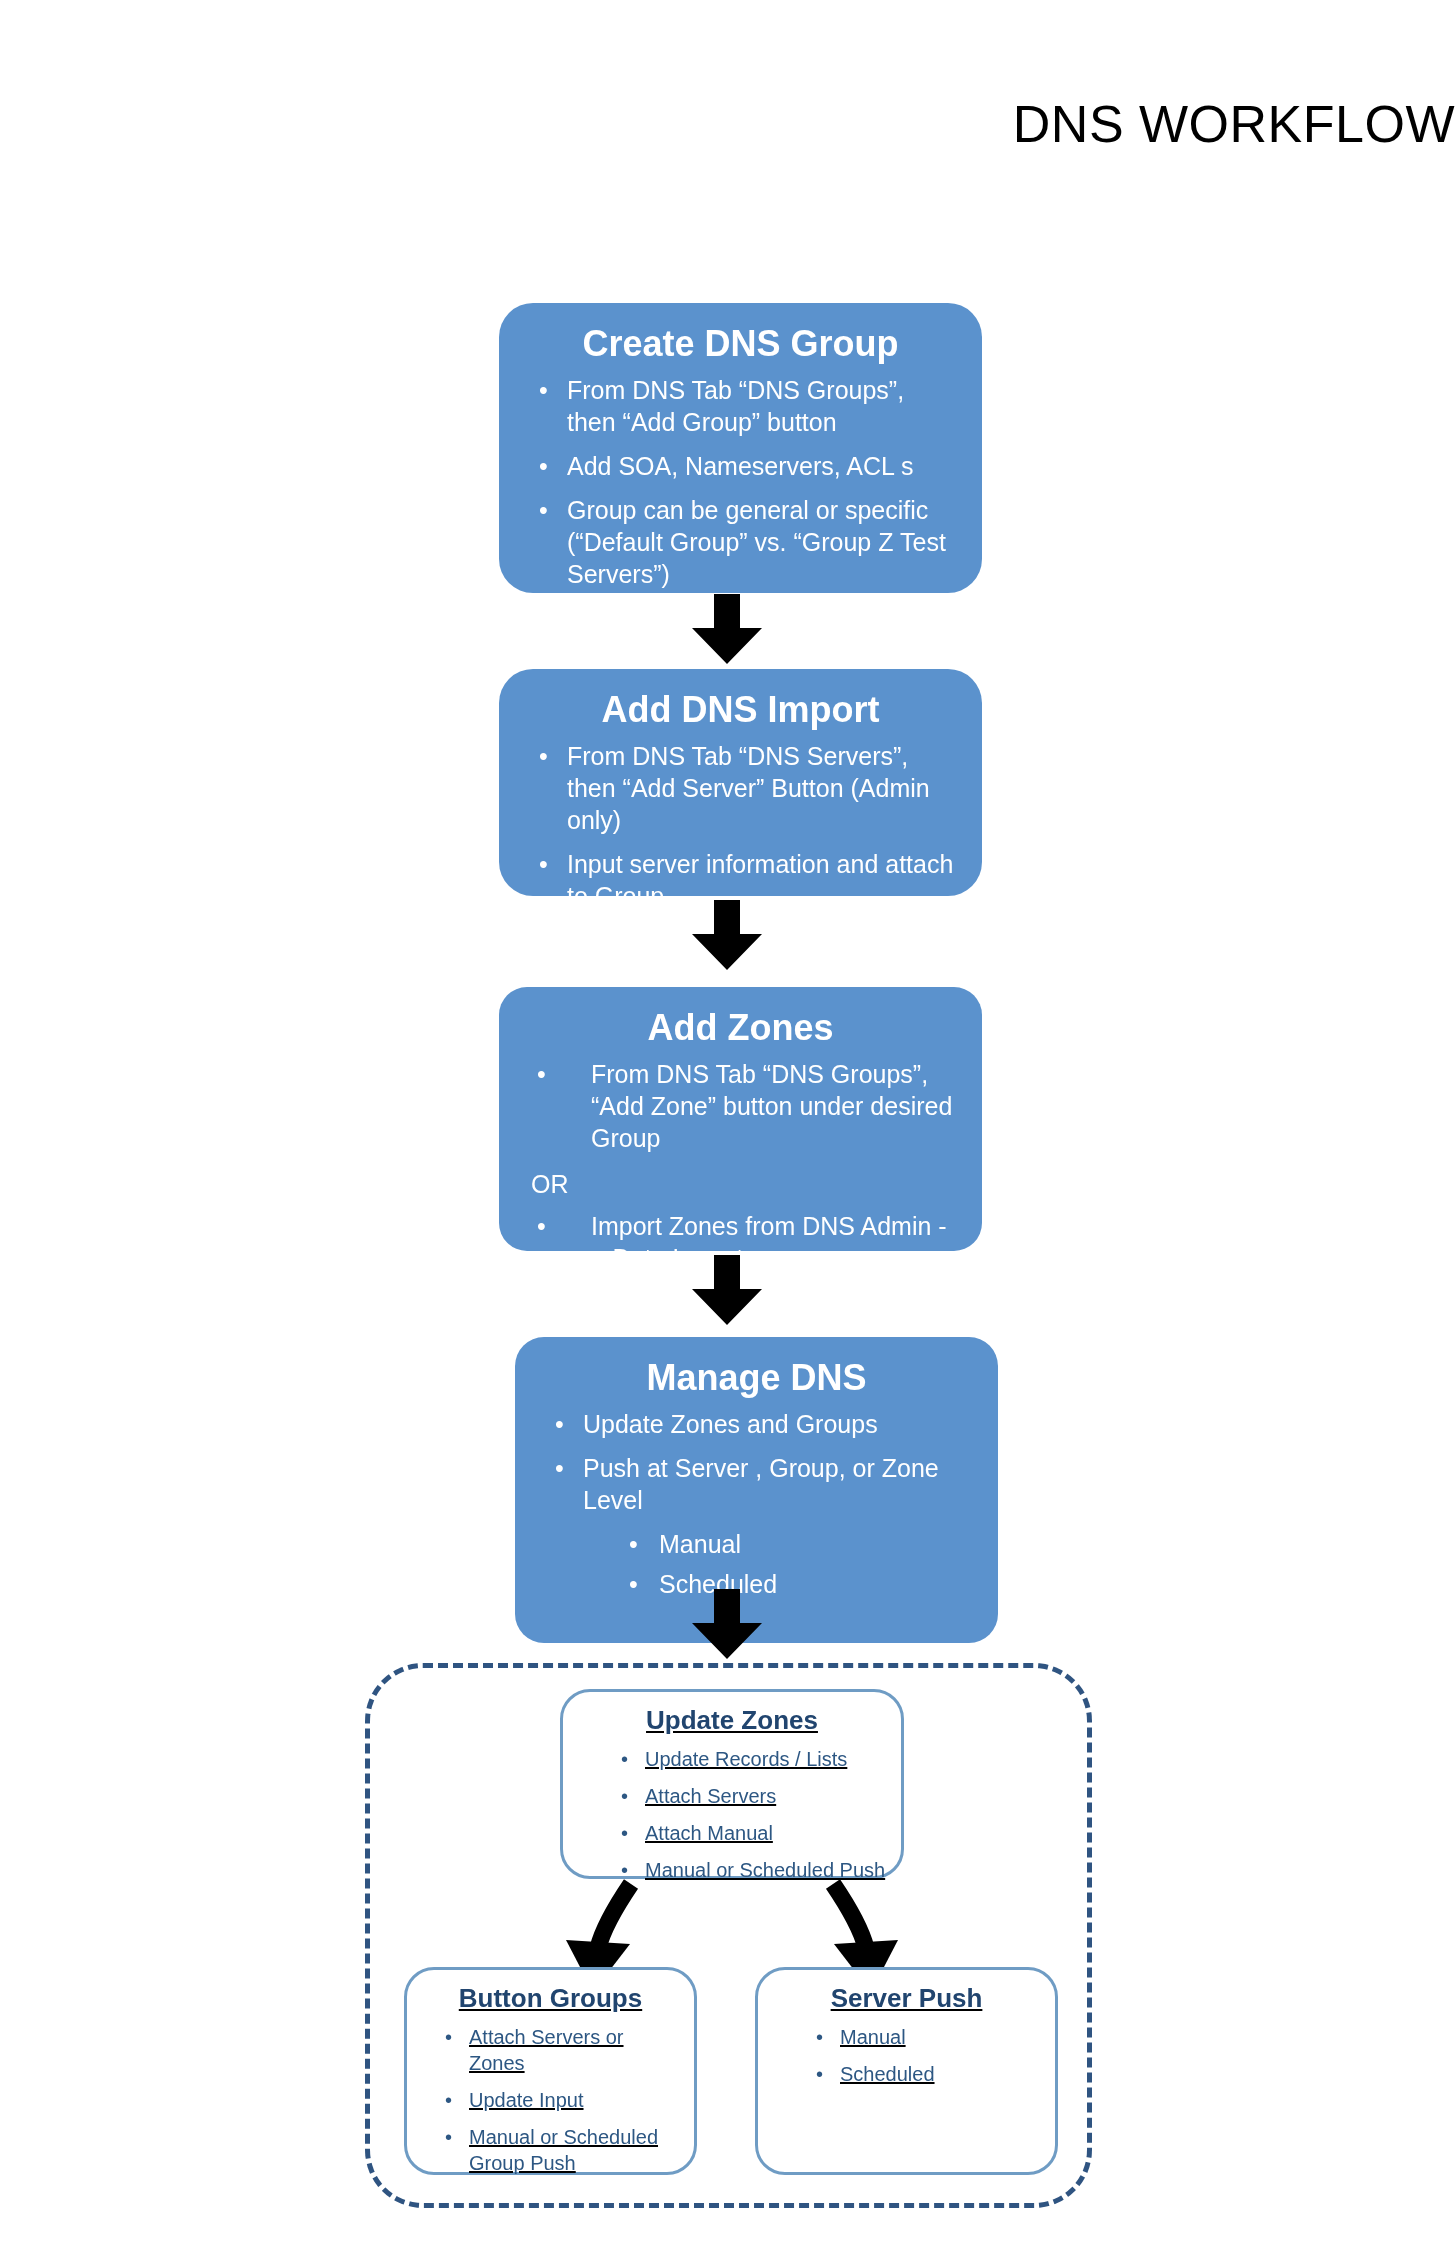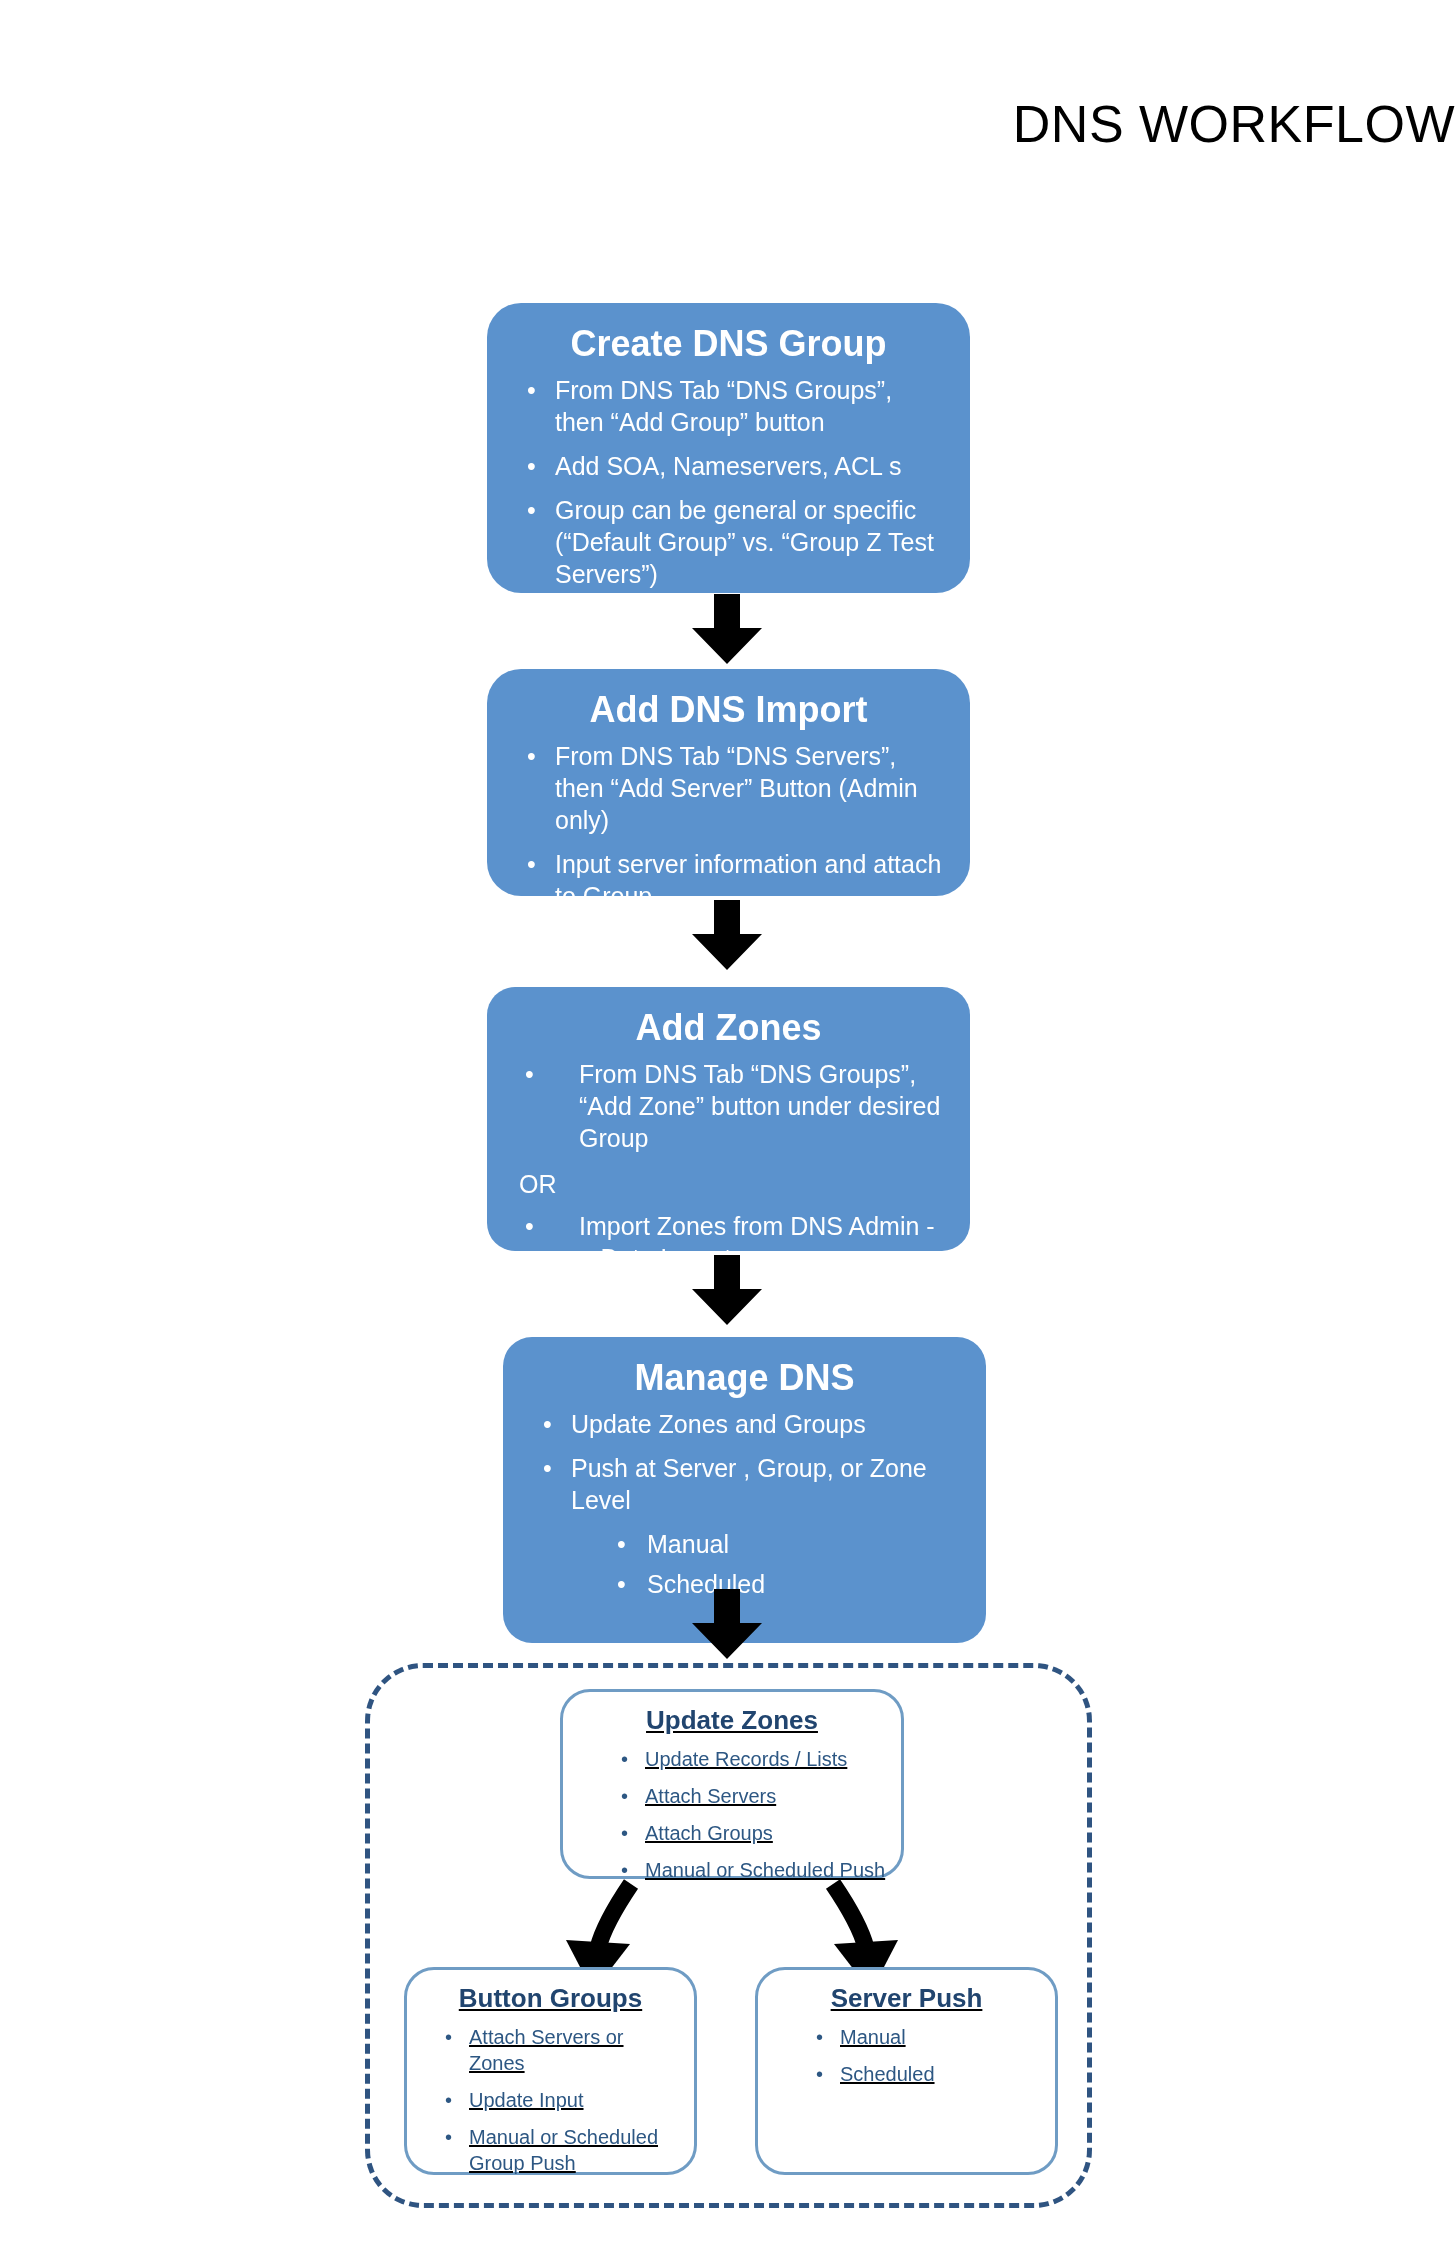--- a/index.html
+++ b/index.html
@@ -34,20 +34,21 @@
   }
 
   
   .stage-box {
     position: absolute;
     background: #5b92cd;
     border-radius: 34px;
     box-sizing: border-box;
     padding: 0;
     color: #ffffff;
+    margin-left: 12px;
   }
   .stage-title {
     text-align: center;
     font-size: 36px;
     font-weight: bold;
     color: #ffffff;
     line-height: 1.15;
     padding-top: 20px;
   }
   .stage-list {
@@ -224,21 +225,21 @@
     <polygon points="30,0 56,0 56,34 78,34 43,70 8,34 30,34" fill="#000000"></polygon>
   </svg>
 
   <div class="dashed-group" style="left:365px; top:1663px; width:727px; height:545px;"></div>
 
   <div class="outline-box" style="left:560px; top:1689px; width:344px; height:190px;">
     <div class="outline-title">Update Zones</div>
     <ul class="outline-list centered">
       <li><span class="bul">•</span><span>Update Records / Lists</span></li>
       <li><span class="bul">•</span><span>Attach Servers</span></li>
-      <li><span class="bul">•</span><span>Attach Groups</span></li>
+      <li><span class="bul">•</span><span>Attach Manual</span></li>
       <li><span class="bul">•</span><span>Manual or Scheduled Push</span></li>
     </ul>
   </div>
 
   <svg class="curve-arrows" width="1455" height="2249" viewBox="0 0 1455 2249">
 
     <g>
       <path d="M 631,1884 C 612,1912 602,1932 598,1948" stroke="#000000" stroke-width="17" fill="none" stroke-linecap="butt"></path>
       <polygon points="566,1940 630,1944 593,1992" fill="#000000"></polygon>
     </g>

